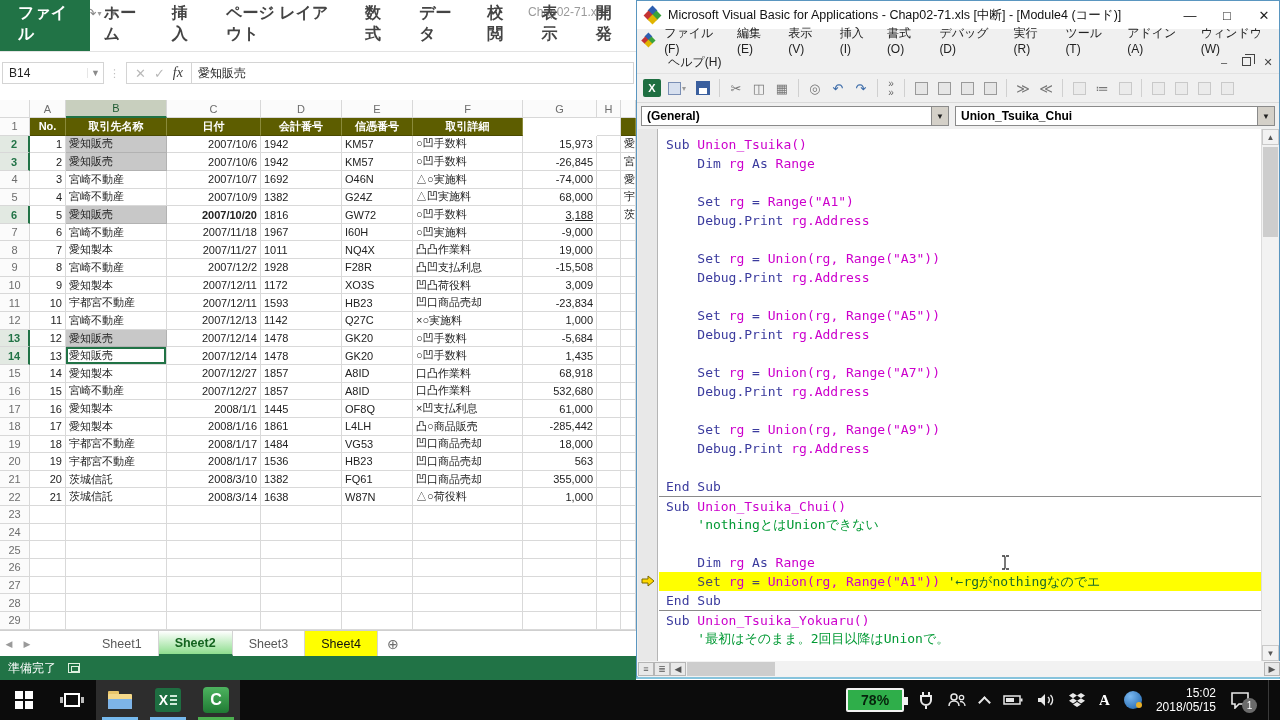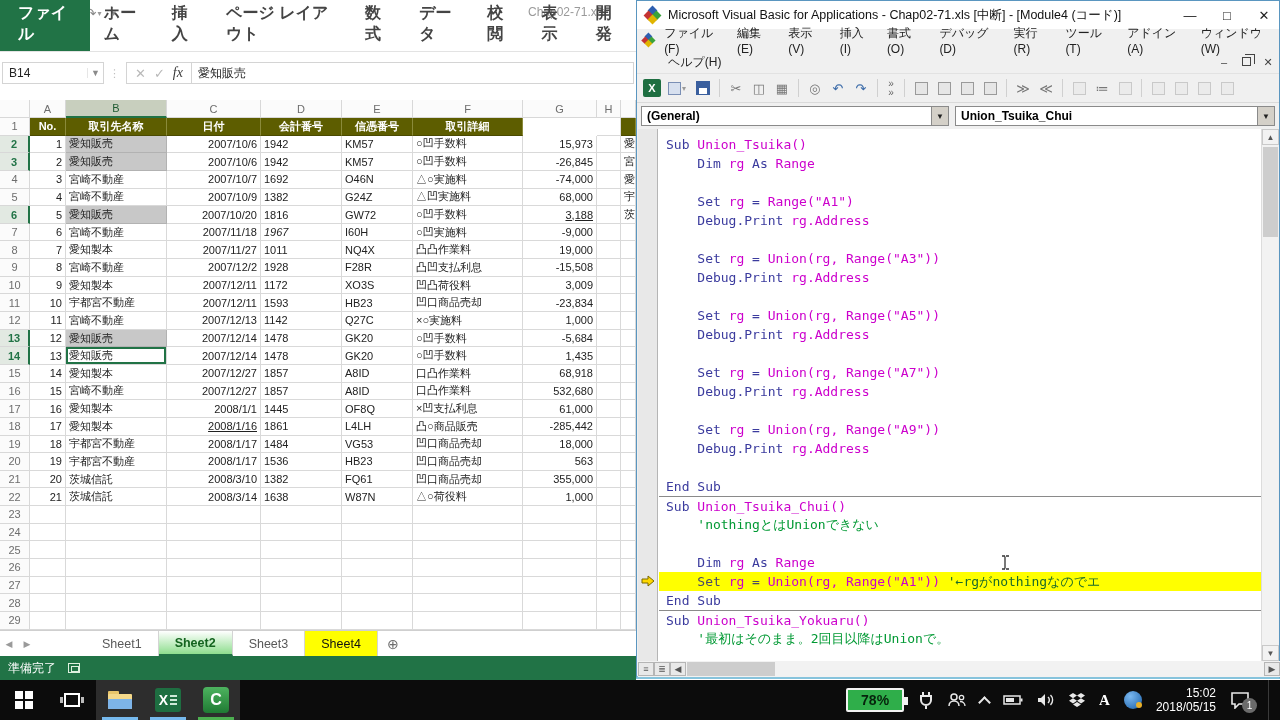--- a/index.html
+++ b/index.html
@@ -274,34 +274,34 @@
         <div class="cell" style="width: 71px;">G24Z</div>
         <div class="cell" style="width: 110px;">△凹実施料</div>
         <div class="cell rt" style="width: 74px;">68,000</div>
         <div class="cell" style="width: 24px;"></div>
         <div class="cell" style="width: 15px;">宇</div>
       </div>
       <div class="xrow">
         <div class="hc selr" style="width: 30px;">6</div>
         <div class="cell rt" style="width: 36px;">5</div>
         <div class="cell gray" style="width: 101px;">愛知販売</div>
-        <div class="cell rt" style="width: 94px;">2007/10/20</div>
+        <div class="cell rt" style="width: 94px; font-weight: bold;">2007/10/20</div>
         <div class="cell" style="width: 81px;">1816</div>
         <div class="cell" style="width: 71px;">GW72</div>
         <div class="cell" style="width: 110px;">○凹手数料</div>
         <div class="cell rt" style="width: 74px; text-decoration: underline;">3,188</div>
         <div class="cell" style="width: 24px;"></div>
         <div class="cell" style="width: 15px;">茨</div>
       </div>
       <div class="xrow">
         <div class="hc" style="width: 30px;">7</div>
         <div class="cell rt" style="width: 36px;">6</div>
         <div class="cell" style="width: 101px;">宮崎不動産</div>
         <div class="cell rt" style="width: 94px;">2007/11/18</div>
-        <div class="cell" style="width: 81px; font-style: italic;">1967</div>
+        <div class="cell" style="width: 81px;">1967</div>
         <div class="cell" style="width: 71px;">I60H</div>
         <div class="cell" style="width: 110px;">○凹実施料</div>
         <div class="cell rt" style="width: 74px;">-9,000</div>
         <div class="cell" style="width: 24px;"></div>
         <div class="cell" style="width: 15px;"></div>
       </div>
       <div class="xrow">
         <div class="hc" style="width: 30px;">8</div>
         <div class="cell rt" style="width: 36px;">7</div>
         <div class="cell" style="width: 101px;">愛知製本</div>
@@ -418,21 +418,21 @@
         <div class="cell" style="width: 71px;">OF8Q</div>
         <div class="cell" style="width: 110px;">×凹支払利息</div>
         <div class="cell rt" style="width: 74px;">61,000</div>
         <div class="cell" style="width: 24px;"></div>
         <div class="cell" style="width: 15px;"></div>
       </div>
       <div class="xrow">
         <div class="hc" style="width: 30px;">18</div>
         <div class="cell rt" style="width: 36px;">17</div>
         <div class="cell" style="width: 101px;">愛知製本</div>
-        <div class="cell rt" style="width: 94px; text-decoration: underline;">2008/1/16</div>
+        <div class="cell rt" style="width: 94px;">2008/1/16</div>
         <div class="cell" style="width: 81px;">1861</div>
         <div class="cell" style="width: 71px;">L4LH</div>
         <div class="cell" style="width: 110px;">凸○商品販売</div>
         <div class="cell rt" style="width: 74px;">-285,442</div>
         <div class="cell" style="width: 24px;"></div>
         <div class="cell" style="width: 15px;"></div>
       </div>
       <div class="xrow">
         <div class="hc" style="width: 30px;">19</div>
         <div class="cell rt" style="width: 36px;">18</div>

